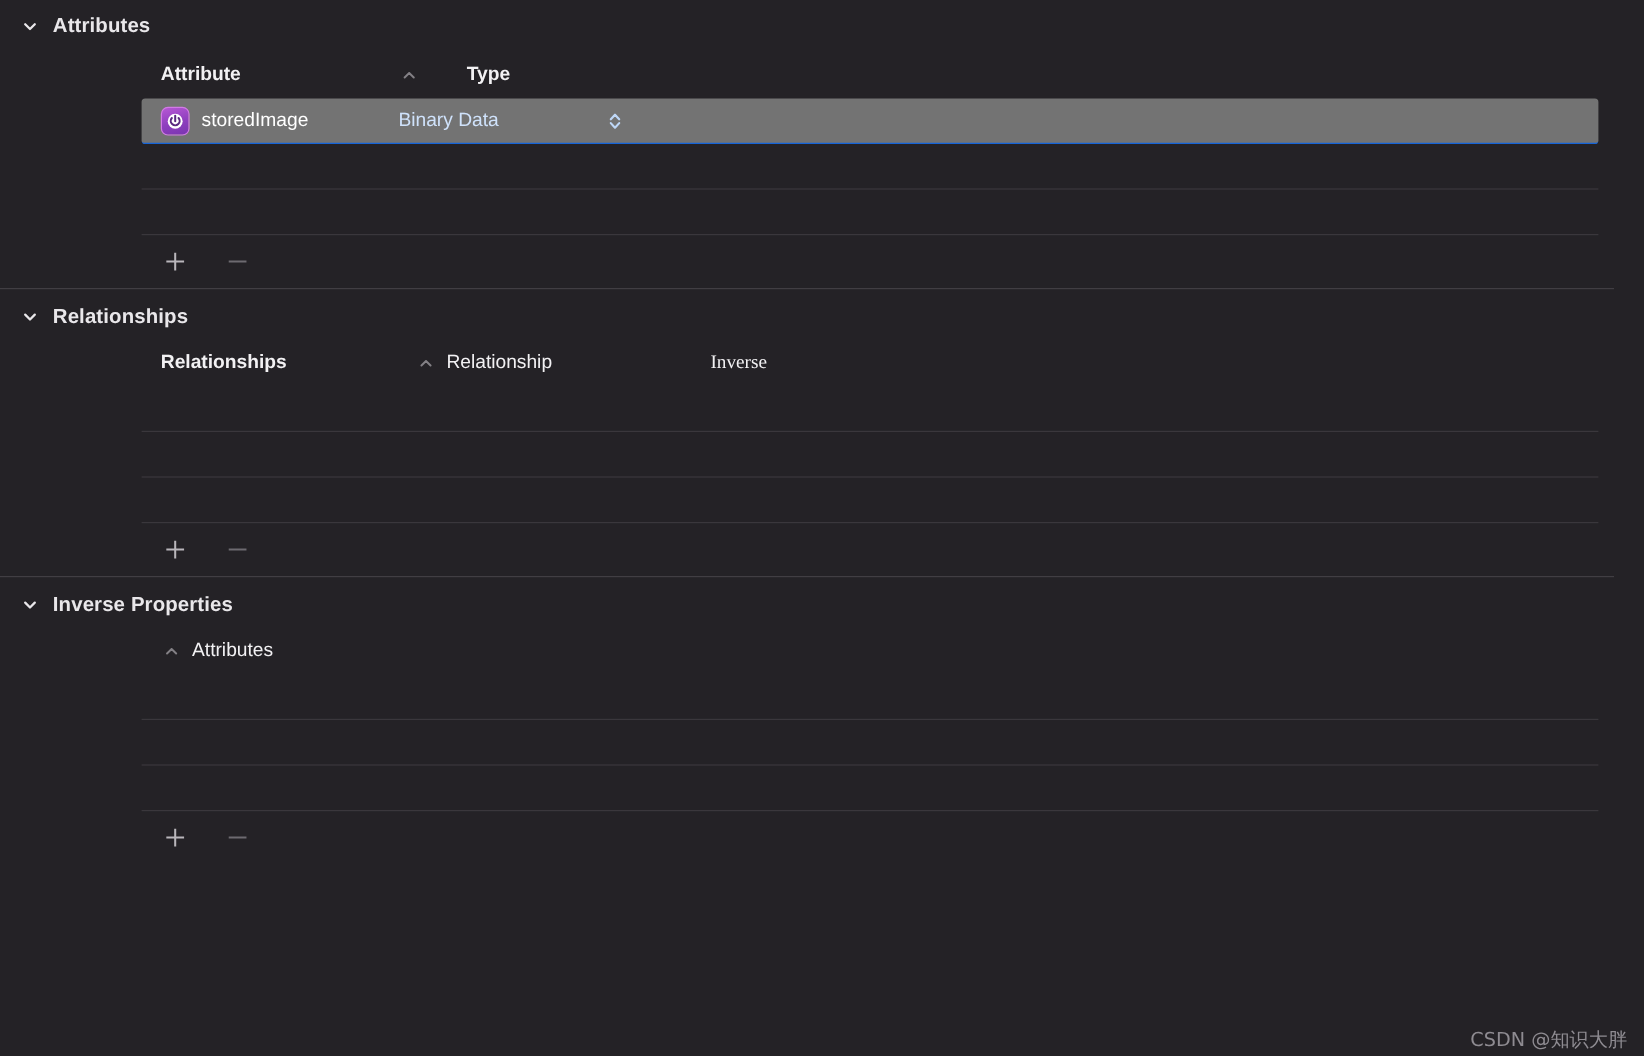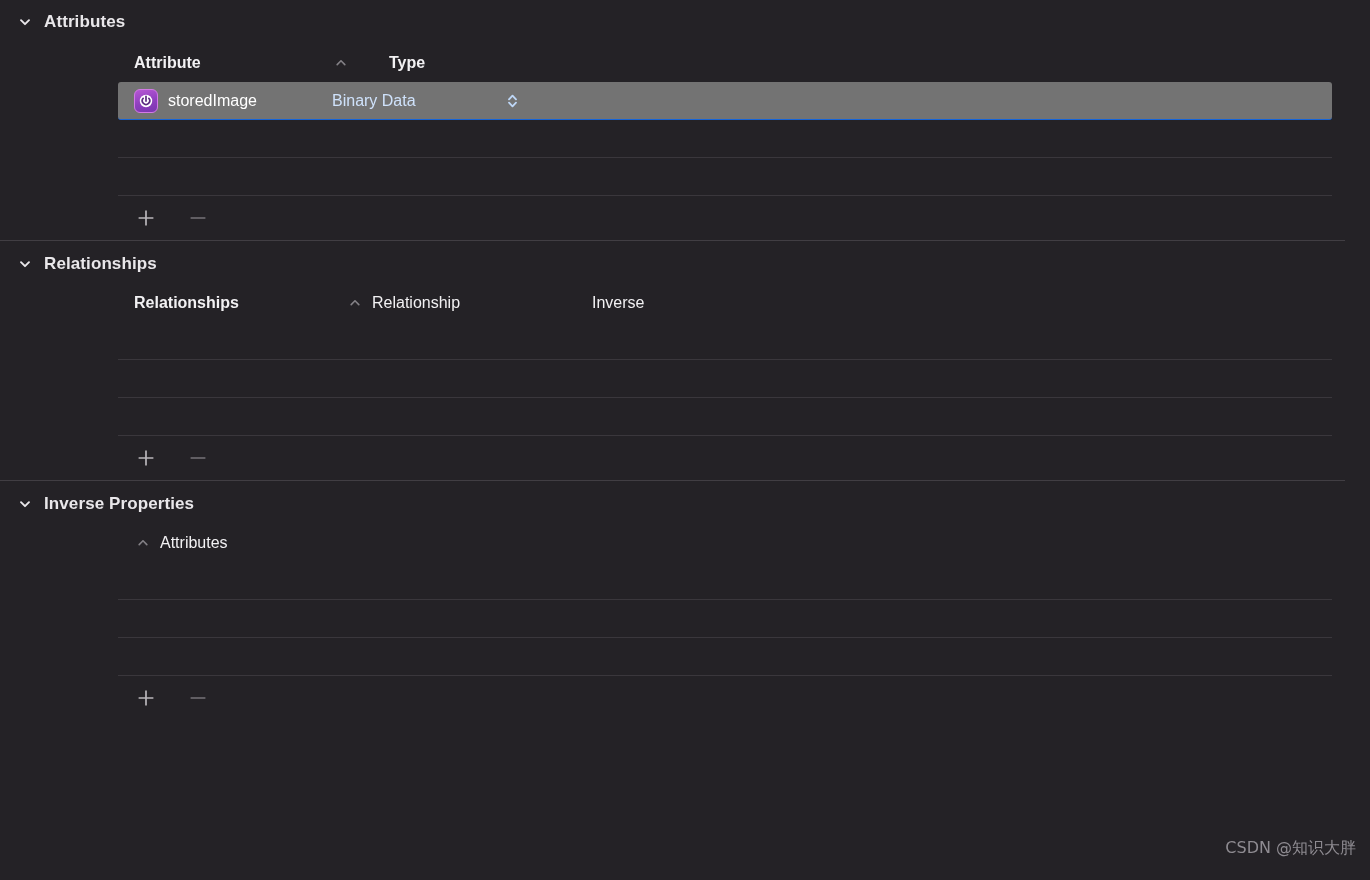--- a/index.html
+++ b/index.html
@@ -88,21 +88,21 @@
     width: 18px;
     margin-right: 8px;
     opacity: 0.62;
   }
 
   
   .c-attr       { width: 198px; }
   .c-type       { width: 240px; margin-left: 31px; }
   .c-rel        { width: 212px; }
   .c-dest       { width: 220px; }
-  .c-inv        { width: 220px; }
+  .c-inv        { width: 220px; font-family: Liberation Serif, serif; }
   .c-fetchprop  { width: 356px; }
   .c-pred       { width: 240px; }
 
   
   .row {
     position: relative;
     display: flex;
     align-items: center;
     height: 38px;
     padding-left: 16px;
@@ -170,21 +170,21 @@
     border: none;
     cursor: pointer;
   }
   .btn-pm.disabled { cursor: default; }
   .btn-pm svg { display: block; }
 
   
   .watermark {
     position: absolute;
     right: 14px;
-    bottom: 21px;
+    bottom: 2px;
     font-size: 16px;
     color: #8e8b91;
     font-family: "DejaVu Sans", sans-serif;
     white-space: nowrap;
   }
 </style>
 </head>
 <body>
 
 <div class="inspector">

